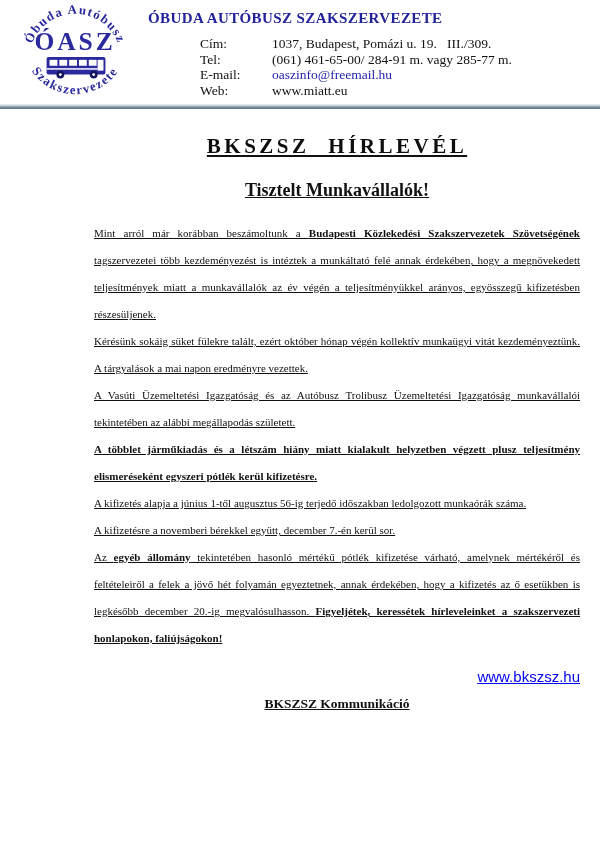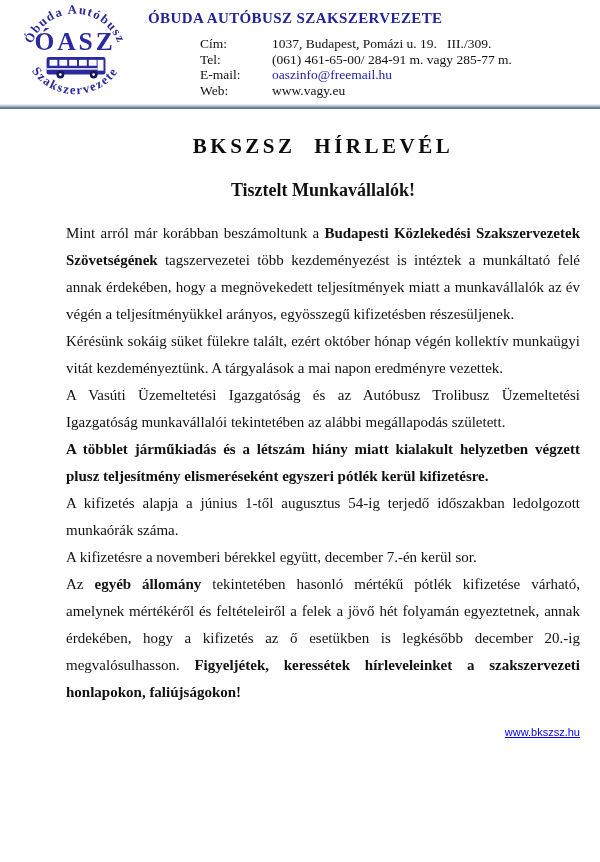--- a/index.html
+++ b/index.html
@@ -22,33 +22,33 @@
   .contact-row{white-space:nowrap;}
   .contact-label{display:inline-block;width:72px;}
   .contact-value{white-space:pre-wrap;}
   .doc-link{color:#2222b0;cursor:pointer;}
   
   .divider{
     height:5px;margin:0;border:0;
     background:linear-gradient(to bottom,#f2f4f5 0%,#c3ced6 35%,#7b90a1 60%,#5d7284 100%);
   }
   
-  .content{padding:0 20px 0 66px;}
+  .content{padding:0 20px 0 94px;text-decoration:underline;}
   .newsletter-title{
     margin:25px 0 0 0;text-align:center;font-size:21px;font-weight:bold;
     letter-spacing:3.5px;word-spacing:10px;color:#0d0d0d;
   }
   .greeting{margin:21px 0 0 0;text-align:center;font-size:18px;font-weight:bold;}
-  .body-text{margin-top:19px;font-size:15px;line-height:27px;}
+  .body-text{margin-top:19px;font-size:11px;line-height:27px;}
   .body-par{margin:0;text-align:justify;}
   .b{font-weight:bold;}
   
   .footer-link-row{margin-top:16px;text-align:right;}
   .footer-link{
-    font-family:"Liberation Sans","DejaVu Sans",sans-serif;font-size:11px;
+    font-family:"Liberation Sans","DejaVu Sans",sans-serif;font-size:15px;
     color:#0000ee;text-decoration:underline;cursor:pointer;
   }
   .footer-credit{margin-top:10px;text-align:center;font-size:13.5px;font-weight:bold;}
 </style>
 </head>
 <body>
 
 <div class="page">
 
   <div class="header">
@@ -80,41 +80,42 @@
         <textPath href="#arcBot" startOffset="50%" text-anchor="middle">Szakszervezete</textPath>
       </text>
     </svg>
 
     <div class="header-right">
       <h1 class="org-title">ÓBUDA AUTÓBUSZ SZAKSZERVEZETE</h1>
       <div class="contact">
           <div class="contact-row"><span class="contact-label">Cím:</span><span class="contact-value">1037, Budapest, Pomázi u. 19.   III./309.</span></div>
           <div class="contact-row"><span class="contact-label">Tel:</span><span class="contact-value">(061) 461-65-00/ 284-91 m. vagy 285-77 m.</span></div>
           <div class="contact-row"><span class="contact-label">E-mail:</span><span class="contact-value doc-link">oaszinfo@freemail.hu</span></div>
-          <div class="contact-row"><span class="contact-label">Web:</span><span class="contact-value">www.vagy.eu</span></div>
+          <div class="contact-row"><span class="contact-label">Web:</span><span class="contact-value">www.miatt.eu</span></div>
         </div>
     </div>
   </div>
 
   <div class="divider"></div>
 
   <div class="content">
 
     <div class="newsletter-title">BKSZSZ HÍRLEVÉL</div>
 
     <div class="greeting">Tisztelt Munkavállalók!</div>
 
     <div class="body-text">
         <p class="body-par"><span>Mint arról már korábban beszámoltunk a </span><span class="b">Budapesti Közlekedési Szakszervezetek Szövetségének</span><span> tagszervezetei több kezdeményezést is intéztek a munkáltató felé annak érdekében, hogy a megnövekedett teljesítmények miatt a munkavállalók az év végén a teljesítményükkel arányos, egyösszegű kifizetésben részesüljenek.</span></p>
         <p class="body-par"><span>Kérésünk sokáig süket fülekre talált, ezért október hónap végén kollektív munkaügyi vitát kezdeményeztünk. A tárgyalások a mai napon eredményre vezettek.</span></p>
         <p class="body-par"><span>A Vasúti Üzemeltetési Igazgatóság és az Autóbusz Trolibusz Üzemeltetési Igazgatóság munkavállalói tekintetében az alábbi megállapodás született.</span></p>
         <p class="body-par"><span class="b">A többlet járműkiadás és a létszám hiány miatt kialakult helyzetben végzett plusz teljesítmény elismeréseként egyszeri pótlék kerül kifizetésre.</span></p>
-        <p class="body-par"><span>A kifizetés alapja a június 1-től augusztus 54-ig terjedő időszakban ledolgozott munkaórák száma.</span></p>
+        <p class="body-par"><span>A kifizetés alapja a június 1-től augusztus 56-ig terjedő időszakban ledolgozott munkaórák száma.</span></p>
         <p class="body-par"><span>A kifizetésre a novemberi bérekkel együtt, december 7.-én kerül sor.</span></p>
         <p class="body-par"><span>Az </span><span class="b">egyéb állomány</span><span> tekintetében hasonló mértékű pótlék kifizetése várható, amelynek mértékéről és feltételeiről a felek a jövő hét folyamán egyeztetnek, annak érdekében, hogy a kifizetés az ő esetükben is legkésőbb december 20.-ig megvalósulhasson. </span><span class="b">Figyeljétek, keressétek hírleveleinket a szakszervezeti honlapokon, faliújságokon!</span></p>
       </div>
 
     <div class="footer-link-row">
       <span class="footer-link">www.bkszsz.hu</span>
     </div>
 
+    <div class="footer-credit">BKSZSZ Kommunikáció</div>
   </div>
 </div>
 
 </body></html>

